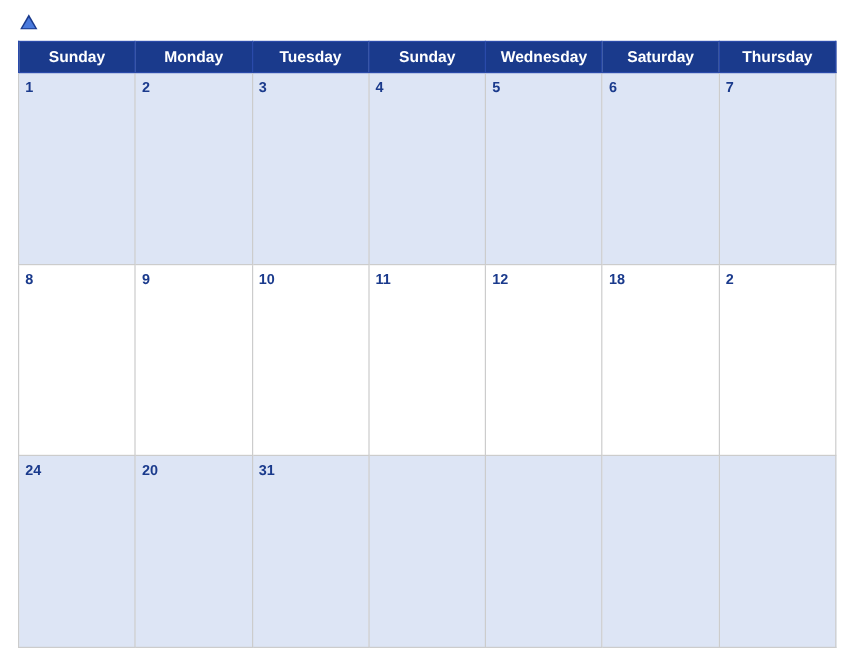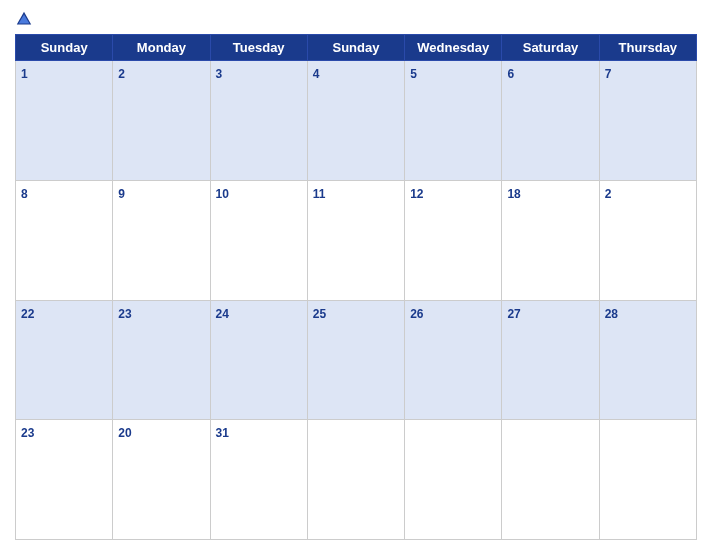--- a/index.html
+++ b/index.html
@@ -147,30 +147,21 @@
       <tr>
         <td><span class="day-number">8</span></td>
         <td><span class="day-number">9</span></td>
         <td><span class="day-number">10</span></td>
         <td><span class="day-number">11</span></td>
         <td><span class="day-number">12</span></td>
         <td><span class="day-number">18</span></td>
         <td><span class="day-number">2</span></td>
       </tr>
       <tr>
-        <td><span class="day-number">22</span></td>
-        <td><span class="day-number">23</span></td>
         <td><span class="day-number">24</span></td>
-        <td><span class="day-number">25</span></td>
-        <td><span class="day-number">26</span></td>
-        <td><span class="day-number">27</span></td>
-        <td><span class="day-number">28</span></td>
-      </tr>
-      <tr>
-        <td><span class="day-number">23</span></td>
         <td><span class="day-number">20</span></td>
         <td><span class="day-number">31</span></td>
         <td></td>
         <td></td>
         <td></td>
         <td></td>
       </tr>
     </tbody>
 </table>
 

